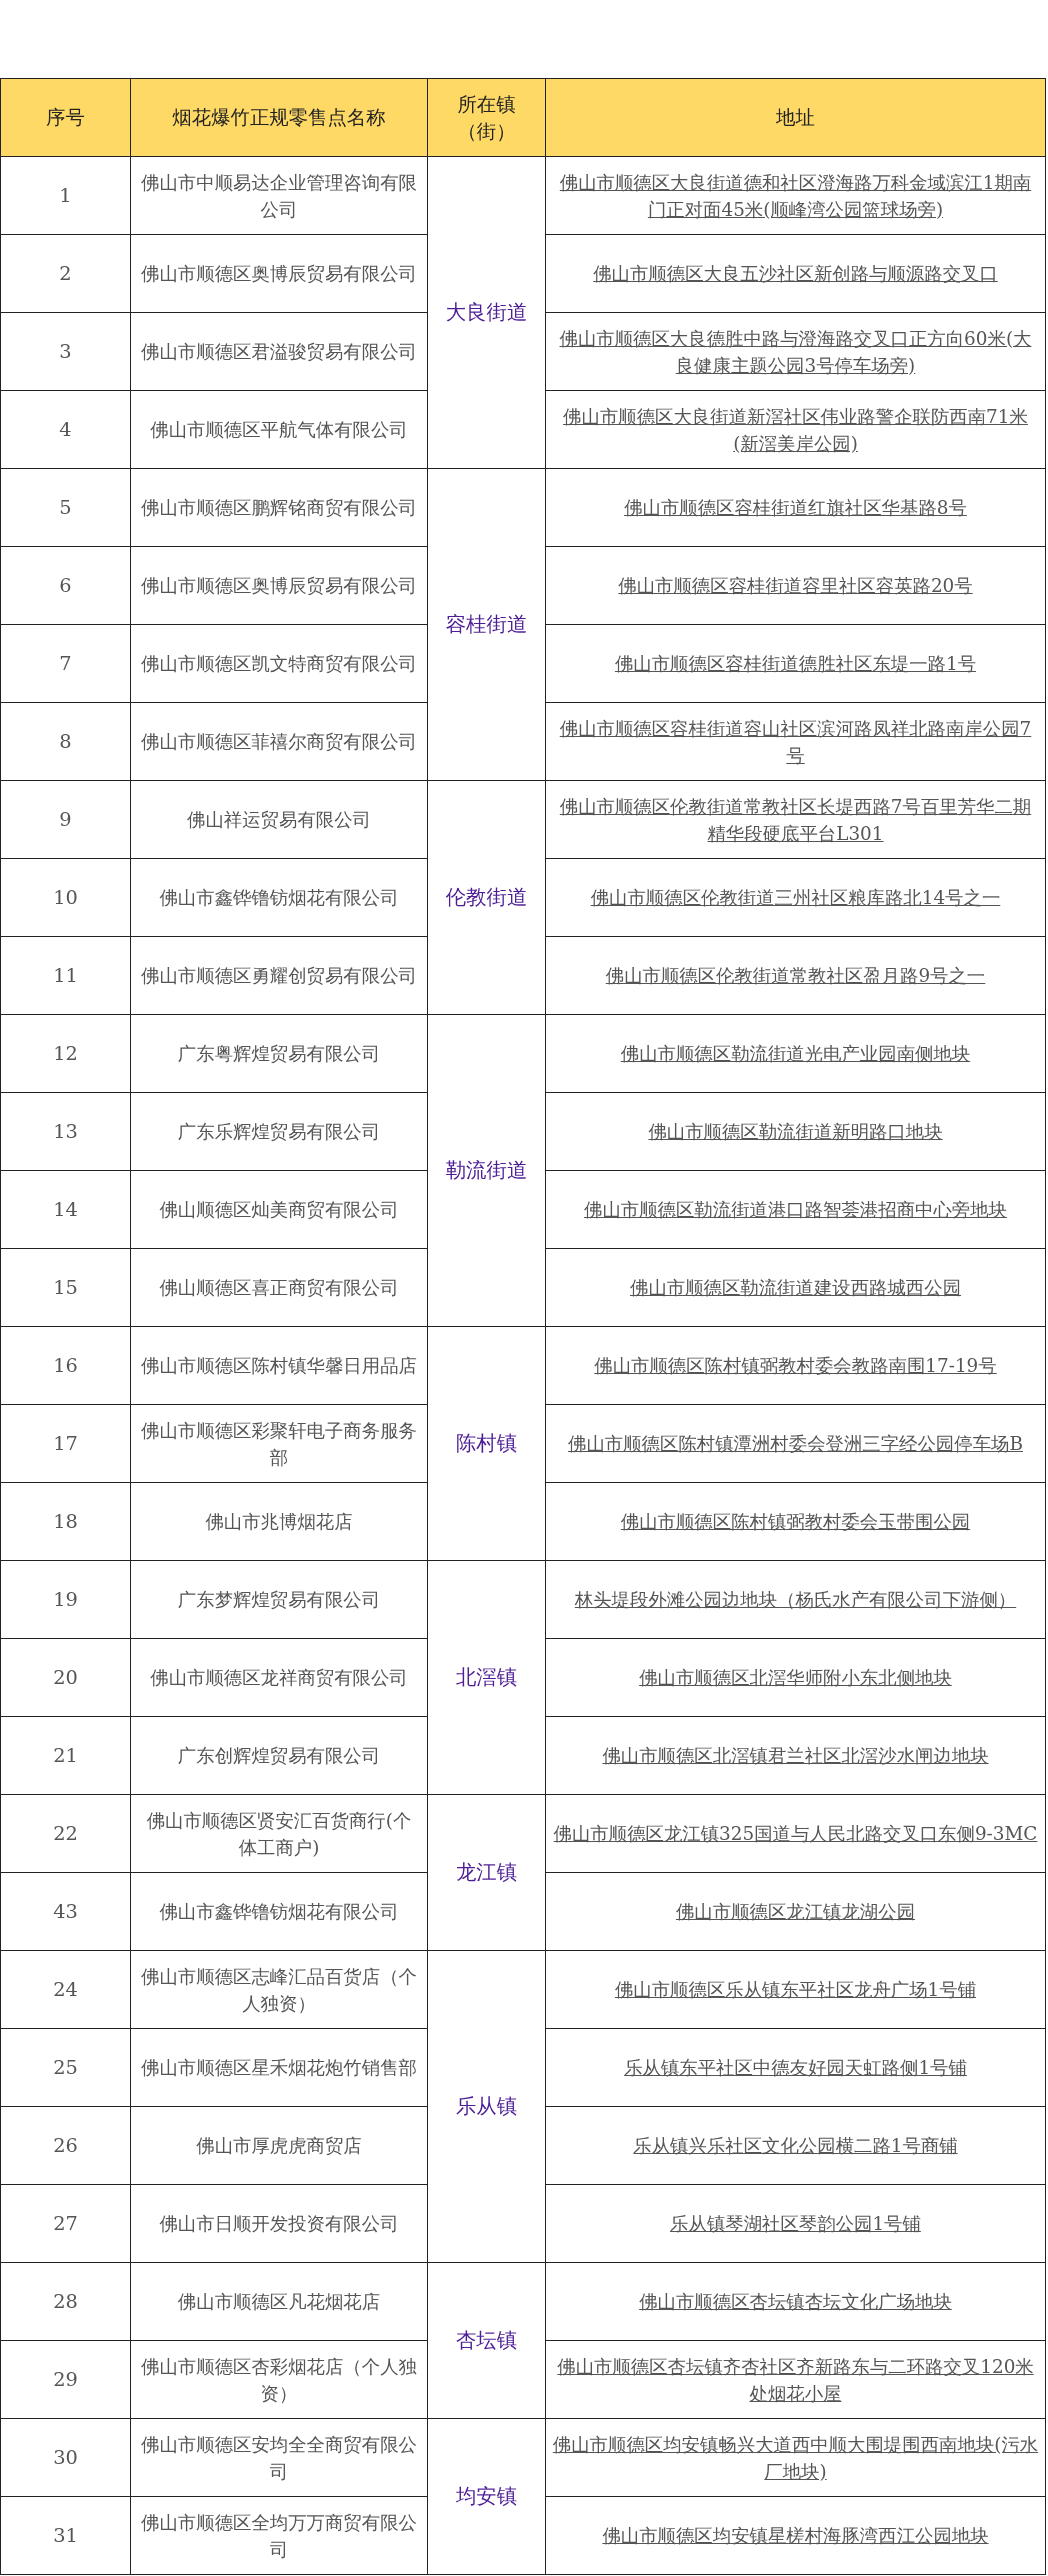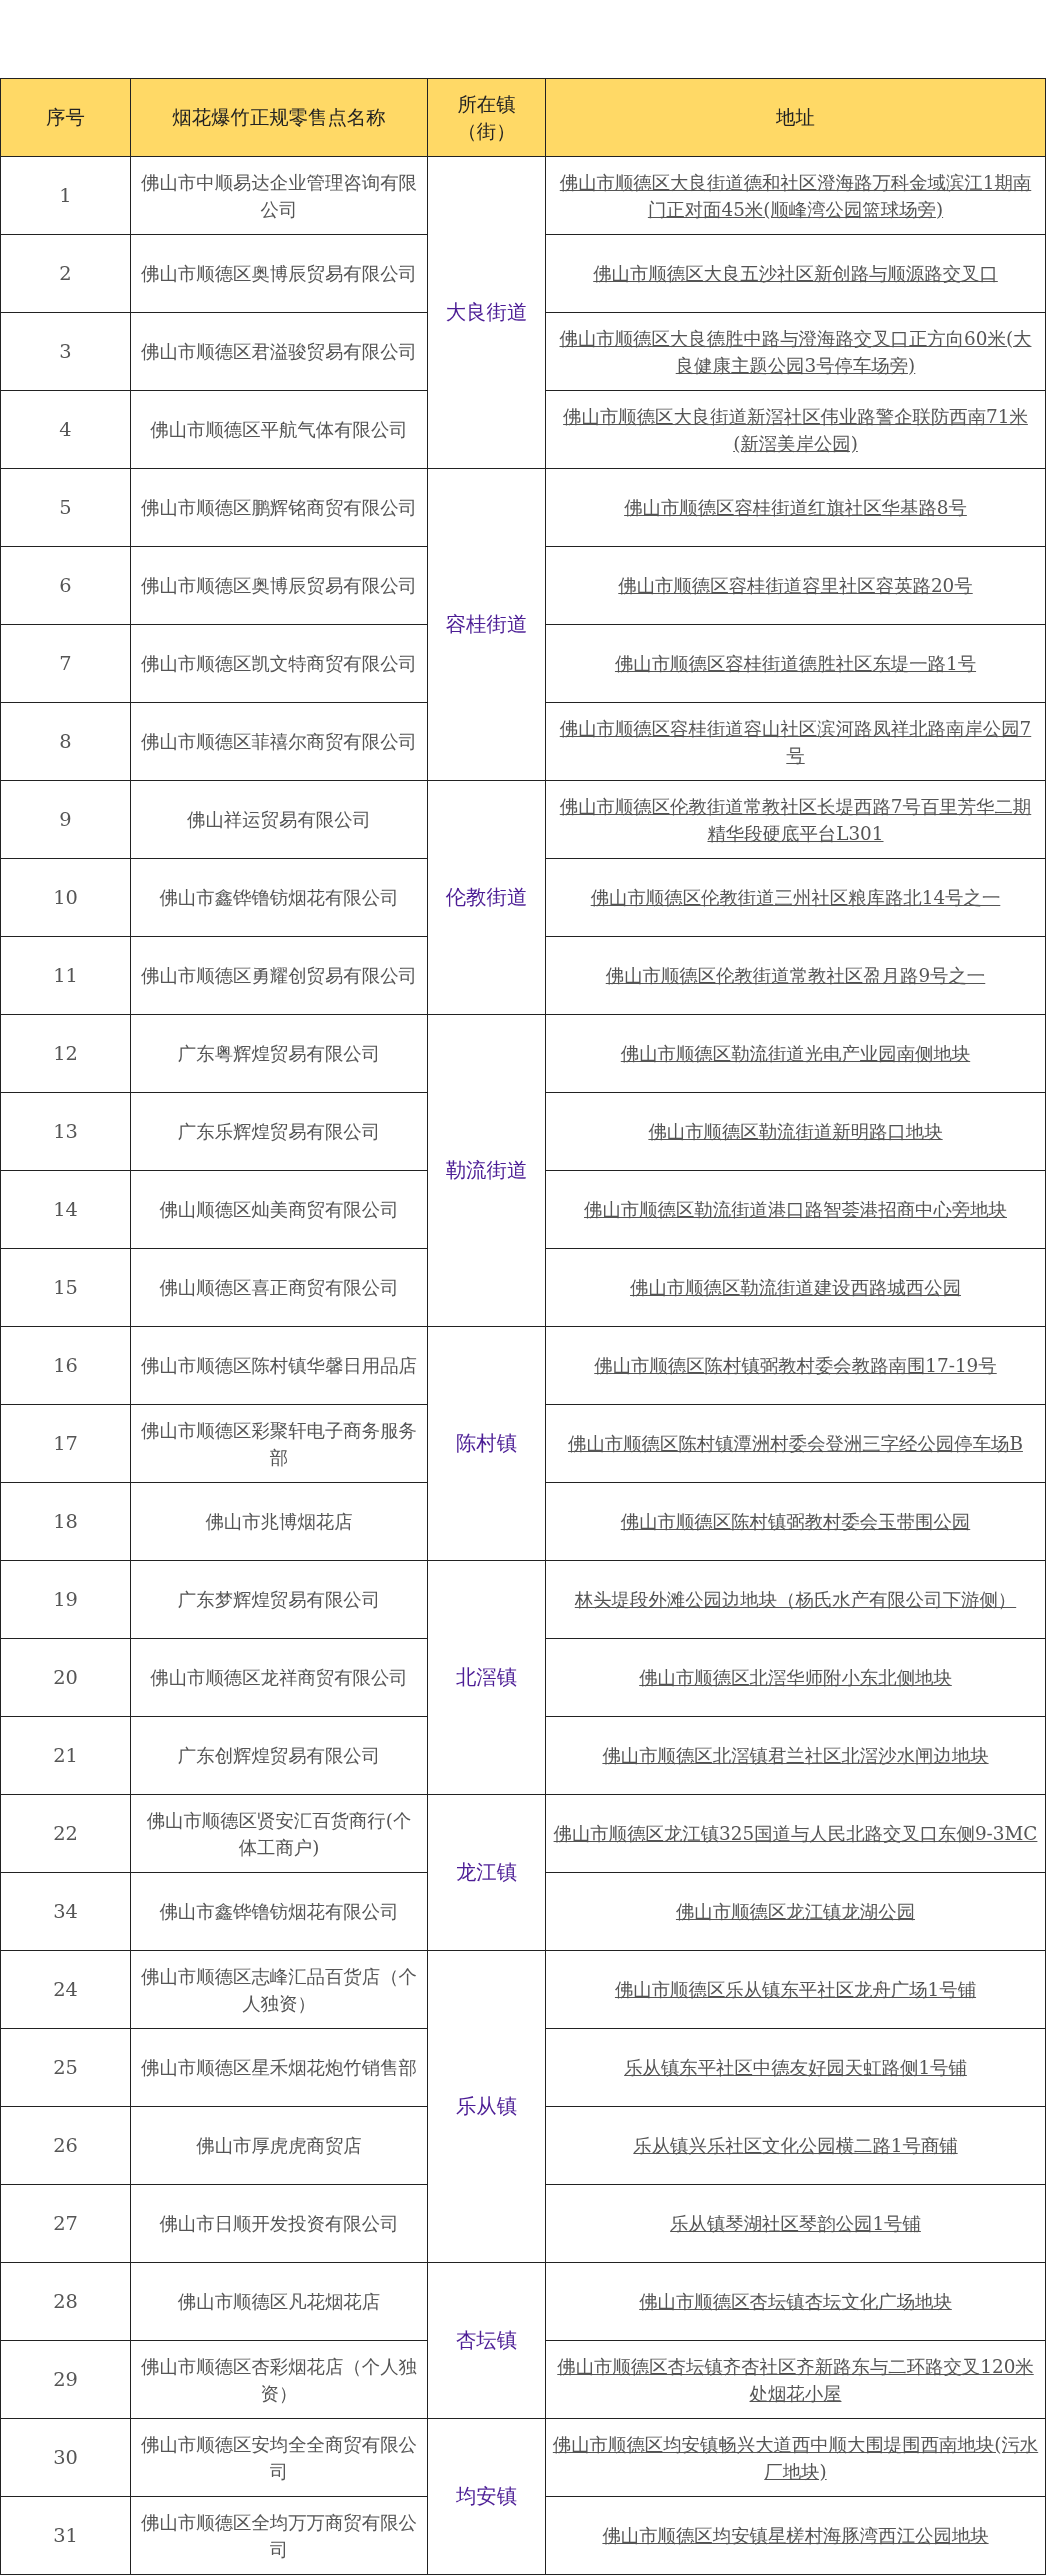--- a/index.html
+++ b/index.html
@@ -151,21 +151,21 @@
           <td>广东创辉煌贸易有限公司</td>
           <td class="addr">佛山市顺德区北滘镇君兰社区北滘沙水闸边地块</td>
         </tr>
         <tr>
           <td class="num">22</td>
           <td>佛山市顺德区贤安汇百货商行(个体工商户)</td>
           <td class="town" rowspan="2">龙江镇</td>
           <td class="addr">佛山市顺德区龙江镇325国道与人民北路交叉口东侧9-3MC</td>
         </tr>
         <tr>
-          <td class="num">34</td>
+          <td class="num">43</td>
           <td>佛山市鑫铧镥钫烟花有限公司</td>
           <td class="addr">佛山市顺德区龙江镇龙湖公园</td>
         </tr>
         <tr>
           <td class="num">24</td>
           <td>佛山市顺德区志峰汇品百货店（个人独资）</td>
           <td class="town" rowspan="4">乐从镇</td>
           <td class="addr">佛山市顺德区乐从镇东平社区龙舟广场1号铺</td>
         </tr>
         <tr>

